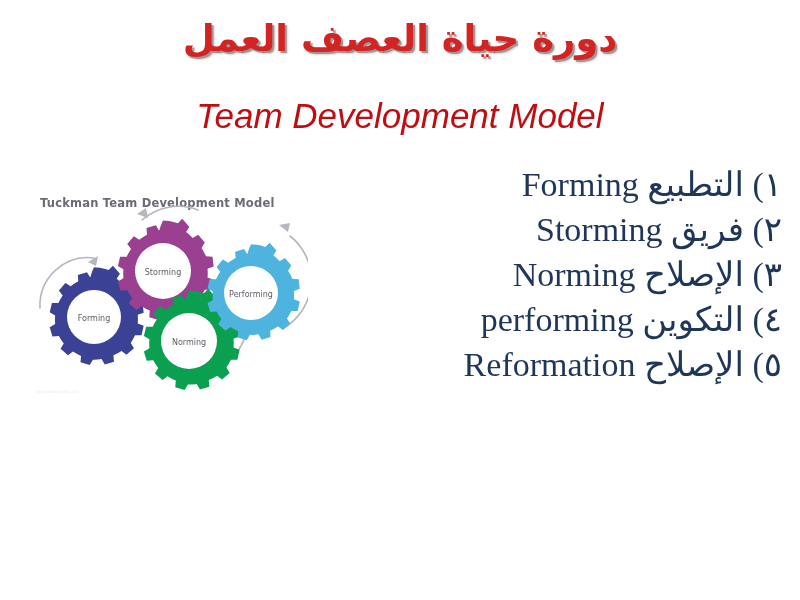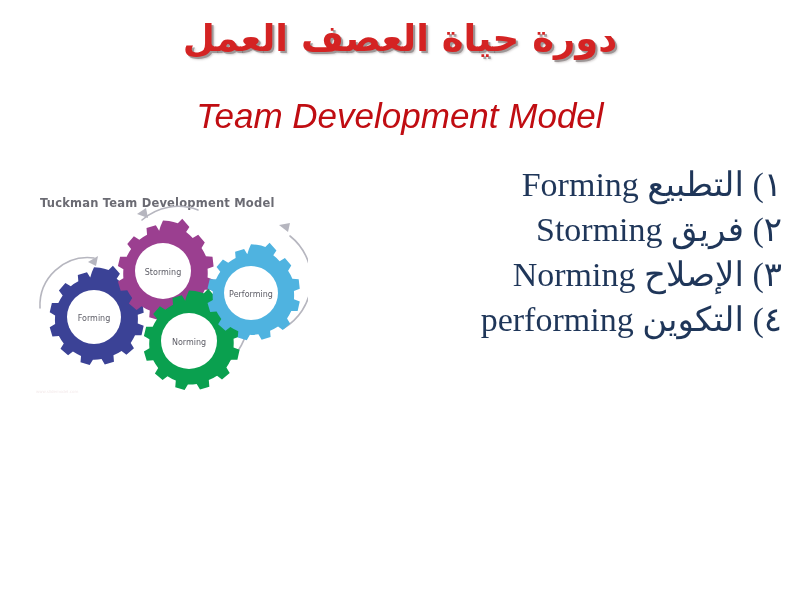--- a/index.html
+++ b/index.html
@@ -196,15 +196,20 @@
     <div class="list-item">
       <span class="num">٣)</span>
       <span class="ar">الإصلاح</span>
       <span class="en">Norming</span>
     </div>
     <div class="list-item">
       <span class="num">٤)</span>
       <span class="ar">التكوين</span>
       <span class="en">performing</span>
     </div>
+    <div class="list-item">
+      <span class="num">٥)</span>
+      <span class="ar">الإصلاح</span>
+      <span class="en">Reformation</span>
+    </div>
   </div>
 
 </div>
 
 </body></html>

